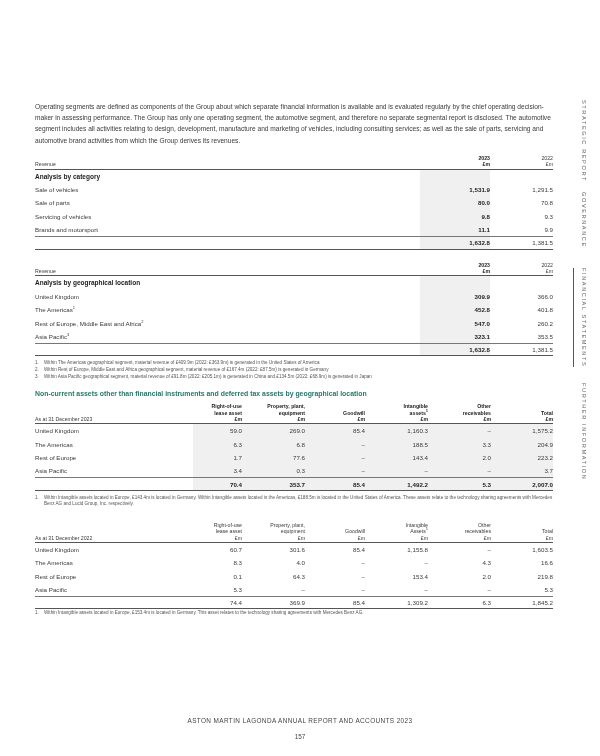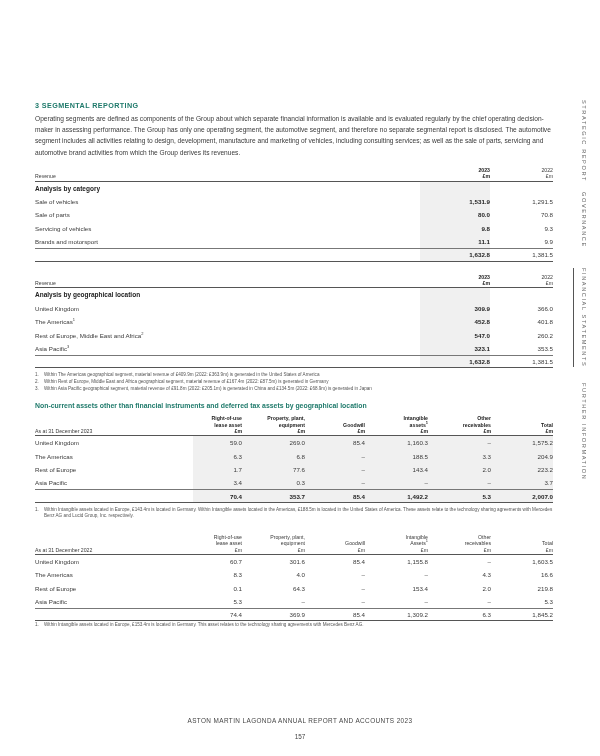--- a/index.html
+++ b/index.html
@@ -56,21 +56,20 @@
   .side-item { position: absolute; left: 0; width: 14px; writing-mode: vertical-rl; font-size: 5.6px; letter-spacing: 1.6px; color: #666; white-space: nowrap; }
   .side-item.active { border-left: 1px solid #555; padding-left: 1px; }
 
   .footer-title { position: absolute; left: 0; width: 600px; top: 717px; text-align: center; font-size: 6.4px; letter-spacing: 0.4px; color: #444; }
   .page-number { position: absolute; left: 0; width: 600px; top: 733px; text-align: center; font-size: 6.4px; color: #444; }
 </style>
 </head>
 <body>
 
 <div class="content">
-  <div class="section-heading">3 SEGMENTAL REPORTING</div>
   <p class="intro">Operating segments are defined as components of the Group about which separate financial information is available and is evaluated regularly by the chief operating decision-maker in assessing performance. The Group has only one operating segment, the automotive segment, and therefore no separate segmental report is disclosed. The automotive segment includes all activities relating to design, development, manufacture and marketing of vehicles, including consulting services; as well as the sale of parts, servicing and automotive brand activities from which the Group derives its revenues.</p>
 
   <table class="rev-table">
     <colgroup>
         <col class="c1">
         <col class="c2">
         <col class="c3">
       </colgroup>
     <tbody>
         <tr class="head-row">

